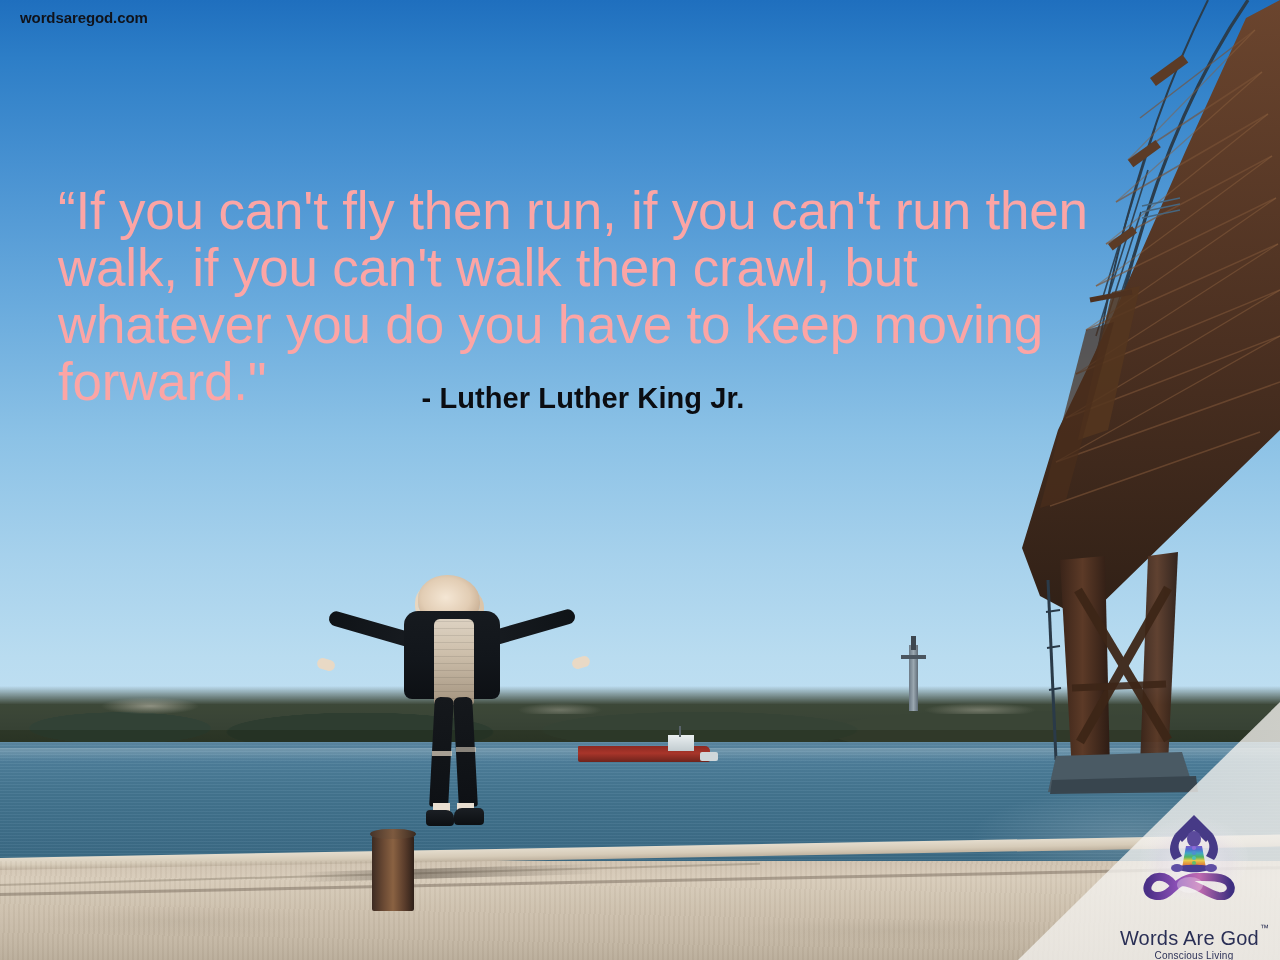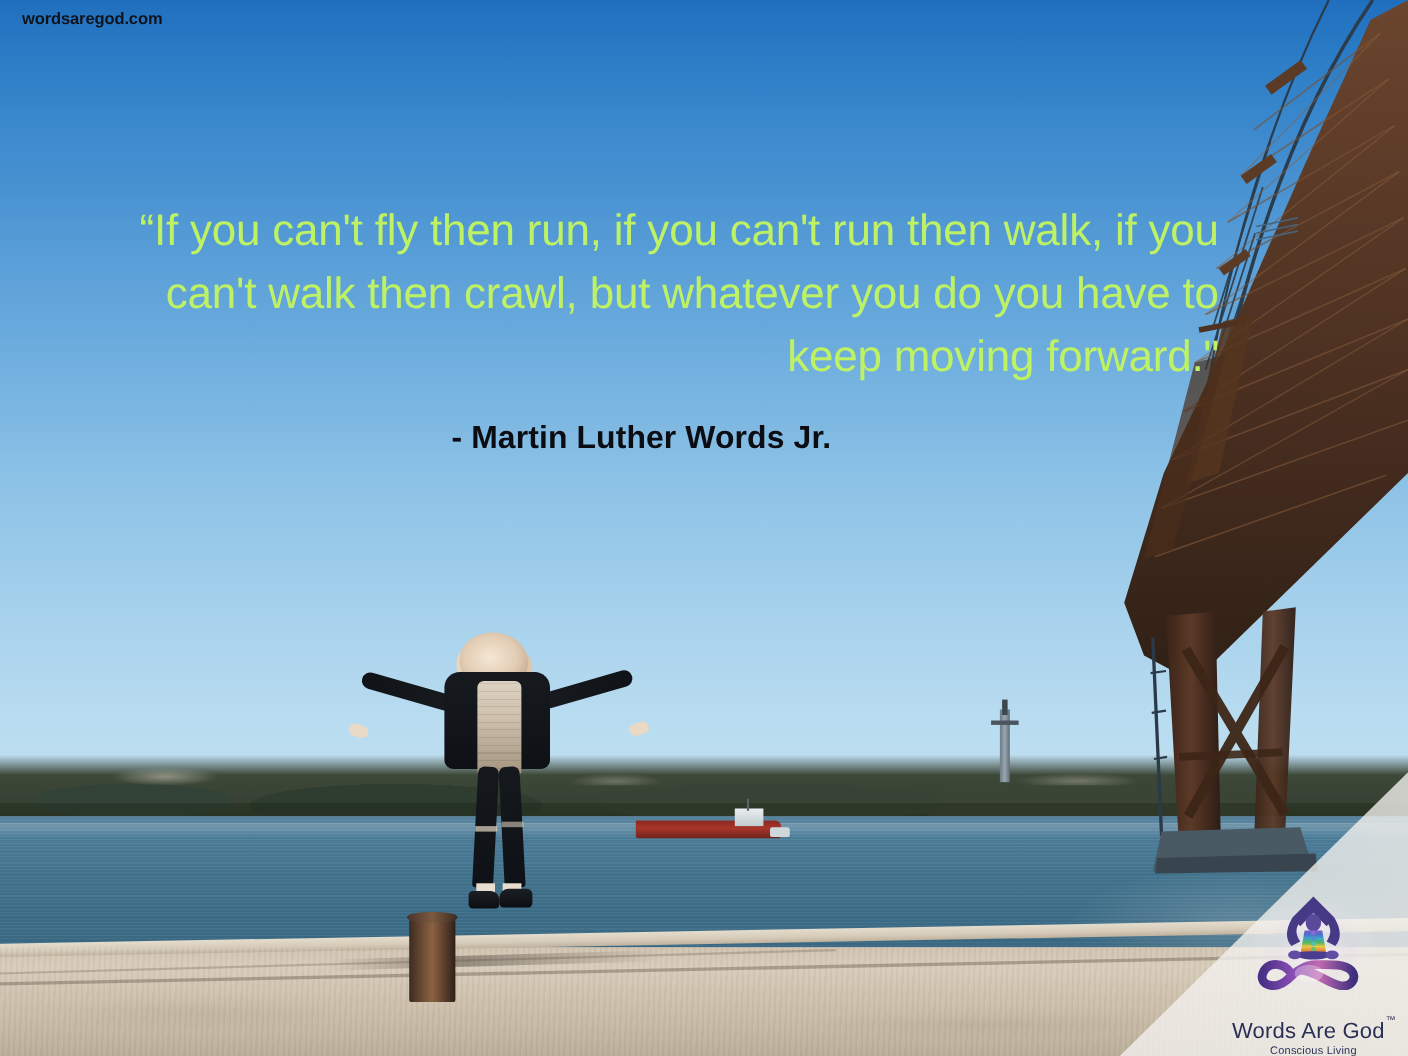--- a/index.html
+++ b/index.html
@@ -216,25 +216,25 @@
   
   .watermark{
     position:absolute; left:20px; top:9px;
     font-family:"Liberation Sans", sans-serif;
     font-size:15px; font-weight:700; color:#10131b;
     letter-spacing:-.1px;
   }
 
   .quote{
     position:absolute; left:58px; top:182px; width:1050px;
-    text-align:right;
+    text-align:left;
     font-family:"Liberation Sans", sans-serif;
     font-weight:400;
-    font-size:40px; line-height:57px;
-    color:#bef264;
+    font-size:53px; line-height:57px;
+    color:#fca5a5;
     letter-spacing:-.2px;
   }
   .author{
     position:absolute; left:58px; top:382px; width:1050px;
     text-align:center;
     font-family:"Liberation Sans", sans-serif;
     font-weight:700; font-size:29px; color:#0b0d12;
     letter-spacing:.1px;
   }
 </style>
@@ -382,21 +382,21 @@
     <div class="p-rip2"></div>
     <div class="p-sock-l"></div>
     <div class="p-sock-r"></div>
     <div class="p-shoe-l"></div>
     <div class="p-shoe-r"></div>
   </div>
 
   <div class="watermark">wordsaregod.com</div>
 
   <div class="quote">“If you can't fly then run, if you can't run then walk, if you can't walk then crawl, but whatever you do you have to keep moving forward."</div>
-  <div class="author">- Martin Luther Words Jr.</div>
+  <div class="author">- Luther Luther King Jr.</div>
 
   <div class="corner-overlay"></div>
 
   <div class="logo">
     <div class="logo-figure">
       <svg width="152" height="88" viewBox="0 0 152 88">
         <defs>
           <linearGradient id="chakra" x1="0" y1="0" x2="0" y2="1">
             <stop offset="0%" stop-color="#7b5cc9"></stop>
             <stop offset="16%" stop-color="#4f6ed0"></stop>

